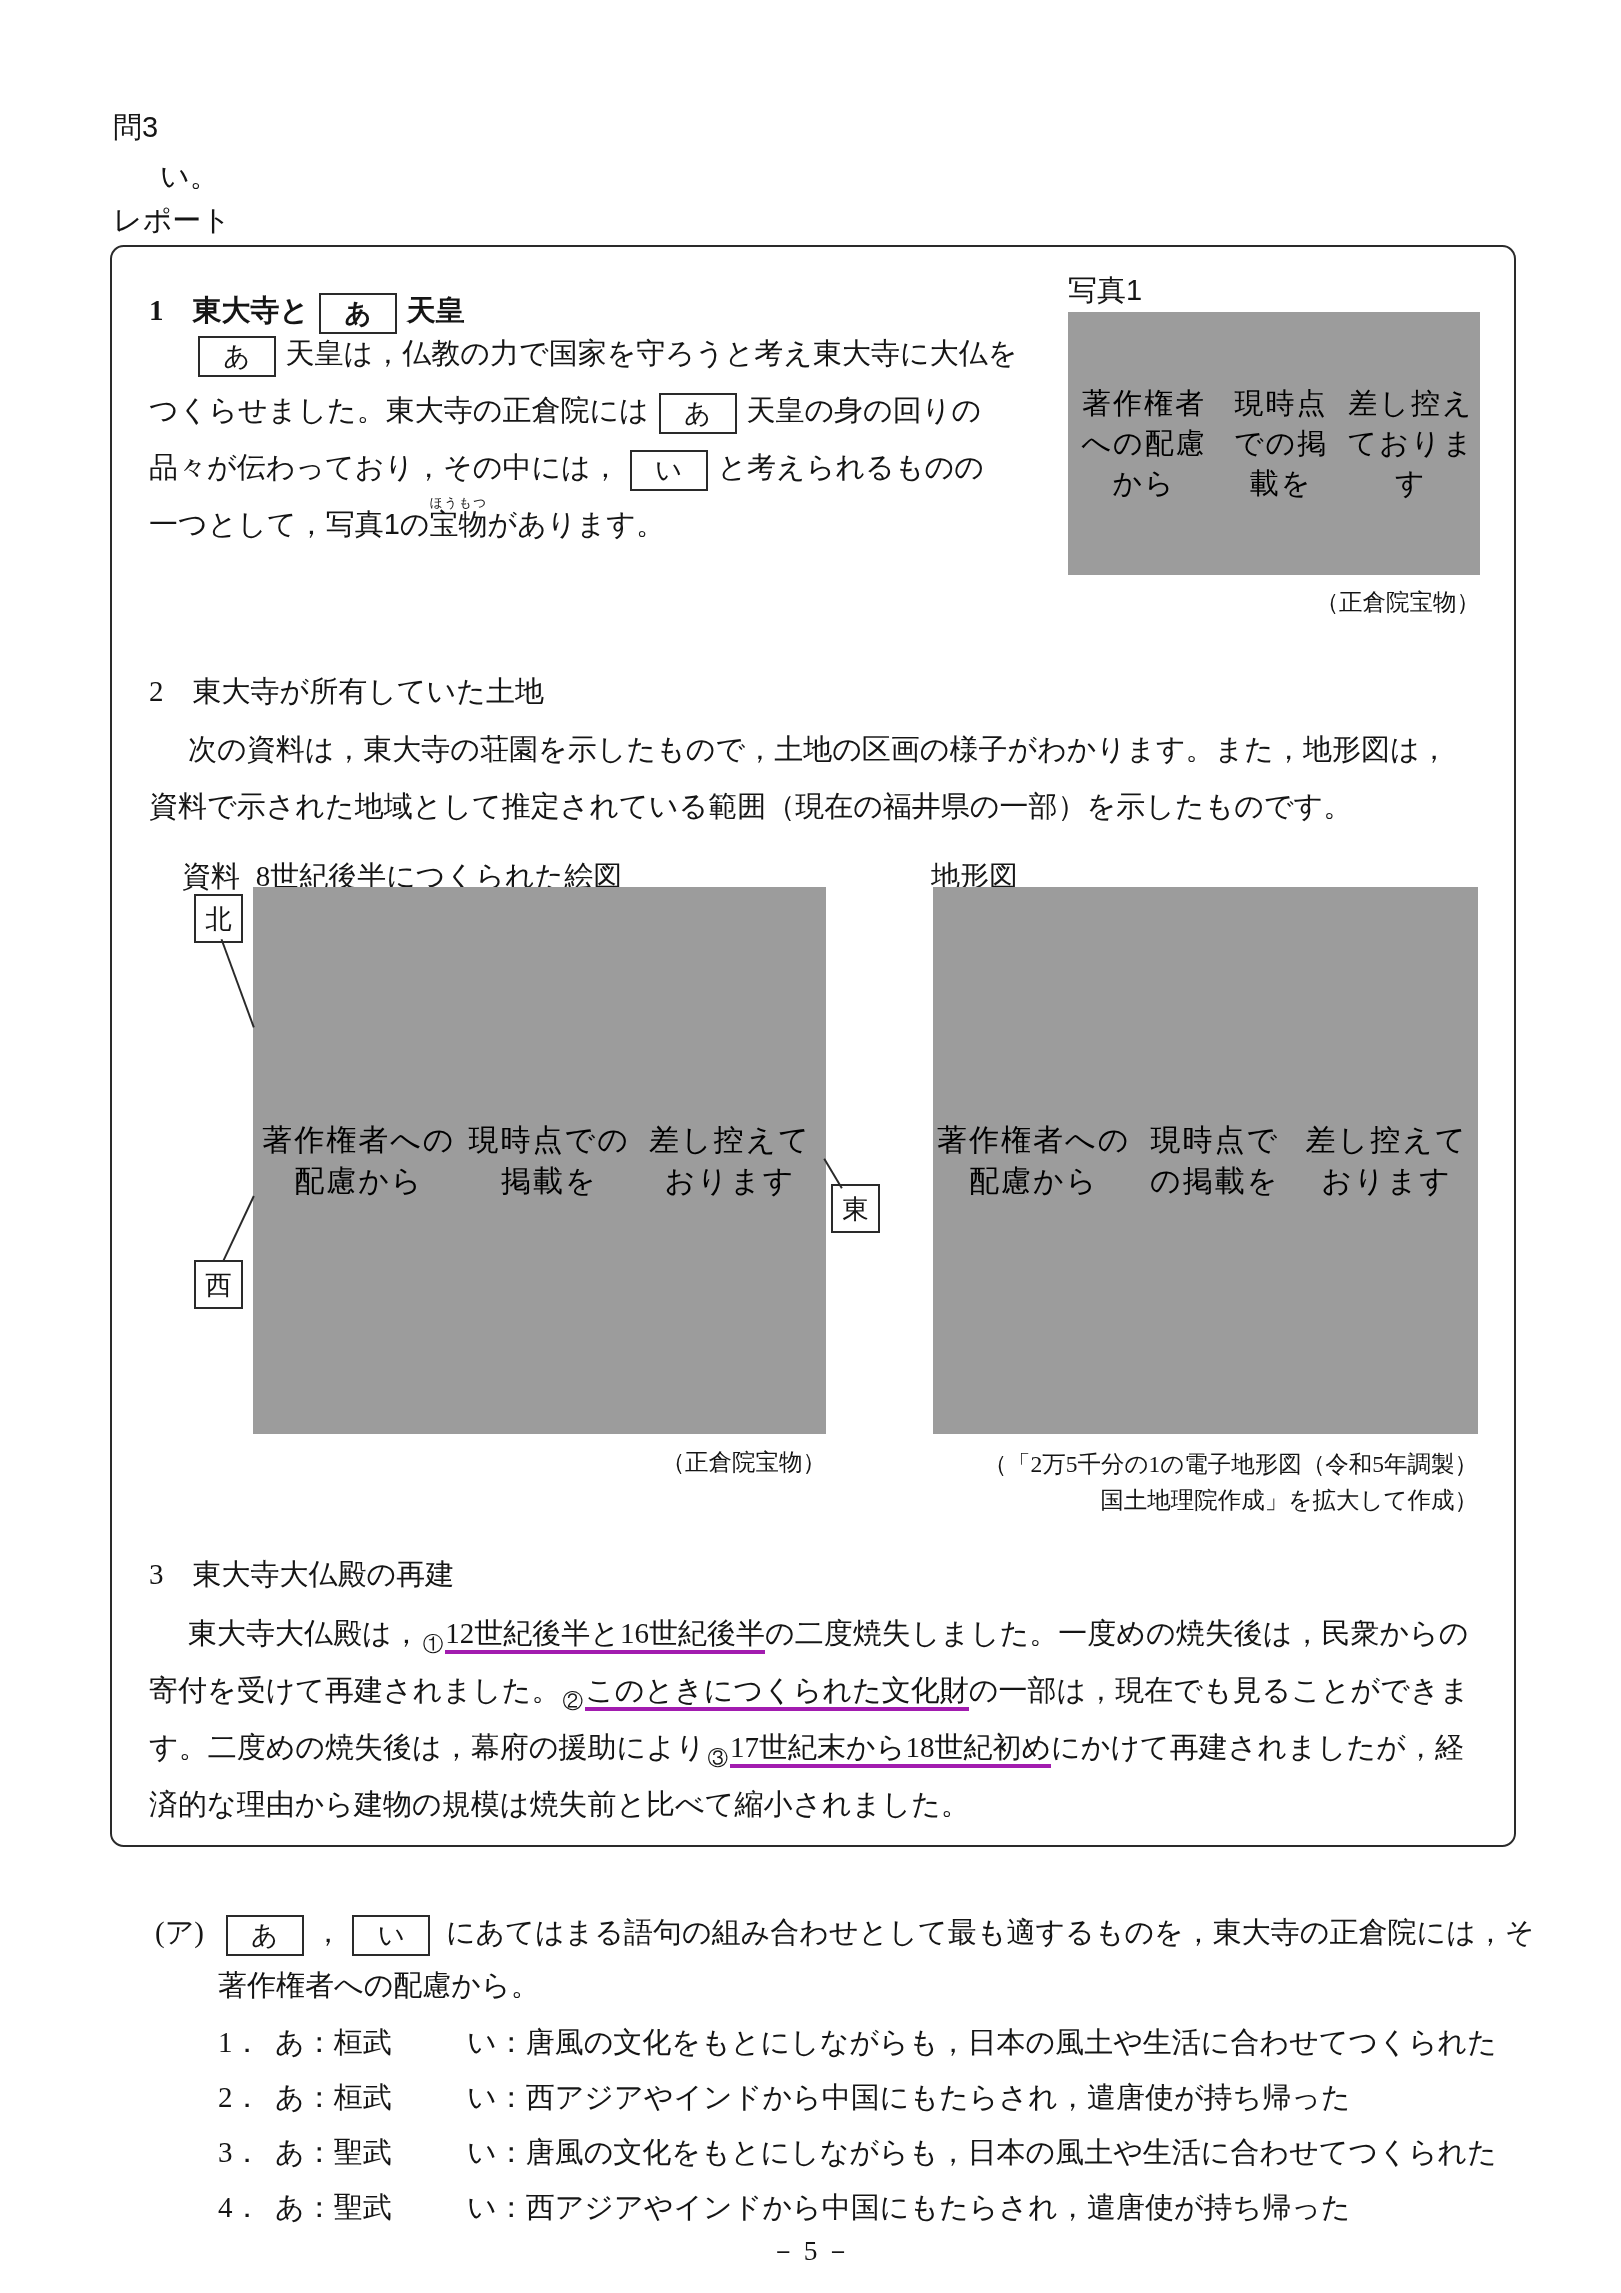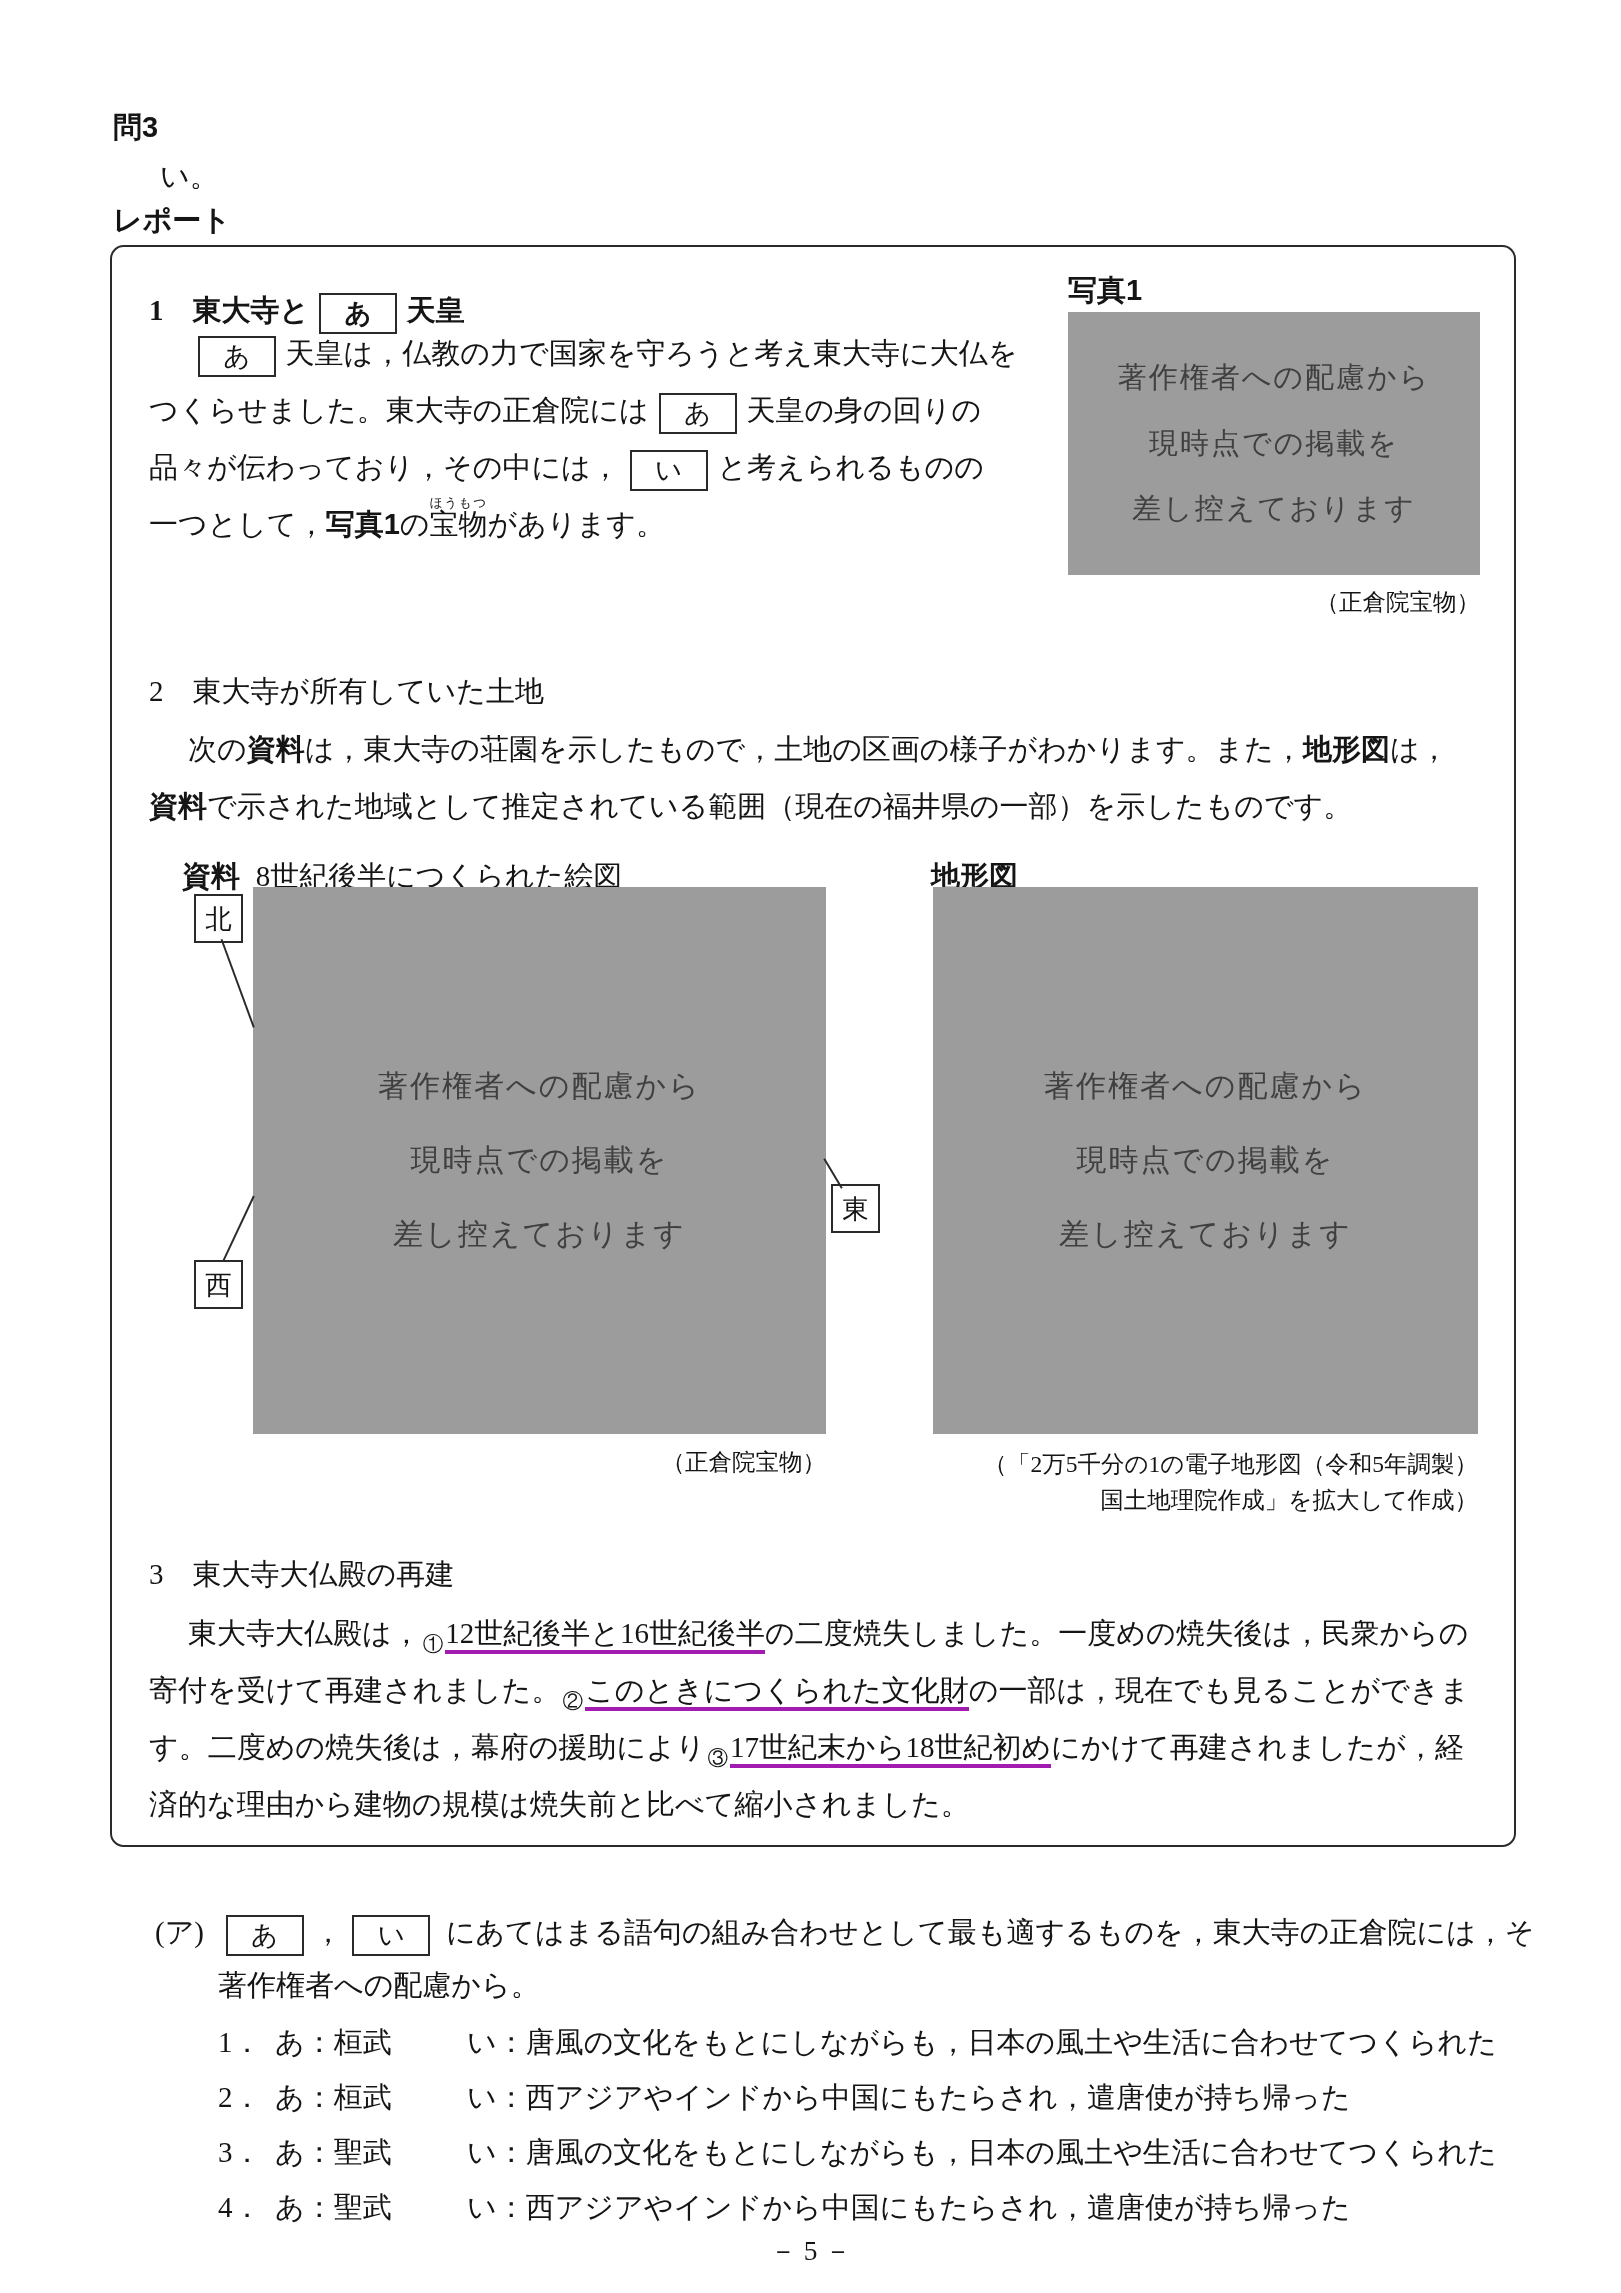--- a/index.html
+++ b/index.html
@@ -10,21 +10,21 @@
     background: #ffffff;
     color: #151515;
     font-family: "Liberation Serif", "DejaVu Serif", serif;
     overflow: hidden;
   }
   .abs { position: absolute; }
   .fs30 { font-size: 29px; }
   .nowrap { white-space: nowrap; }
   .gothic {
     font-family: "Liberation Sans", "DejaVu Sans", sans-serif;
-    font-weight: bold;
+    font-weight: normal;
     text-align: center;
   }
   .report-box {
     border: 2px solid #2a2a2a;
     border-radius: 13.7px;
   }
   .para .pline {
     height: 57px;
     line-height: 57px;
     white-space: nowrap;
@@ -39,26 +39,25 @@
     border: 2px solid #2a2a2a;
     margin: 0 9.8px;
     vertical-align: middle;
     font-size: 26.5px;
     line-height: 1;
     background: #ffffff;
   }
   .gray-box {
     background: var(--ph-bg, #9c9c9c);
     display: flex;
-    flex-direction: column;
     align-items: center;
     justify-content: center;
     text-align: center;
     letter-spacing: 2px;
-    color: #404040;
+    color: #000000;
   }
   .dirbox {
     position: absolute;
     width: 45px;
     height: 45px;
     border: 2px solid #2a2a2a;
     display: flex;
     align-items: center;
     justify-content: center;
     font-size: 26.5px;

